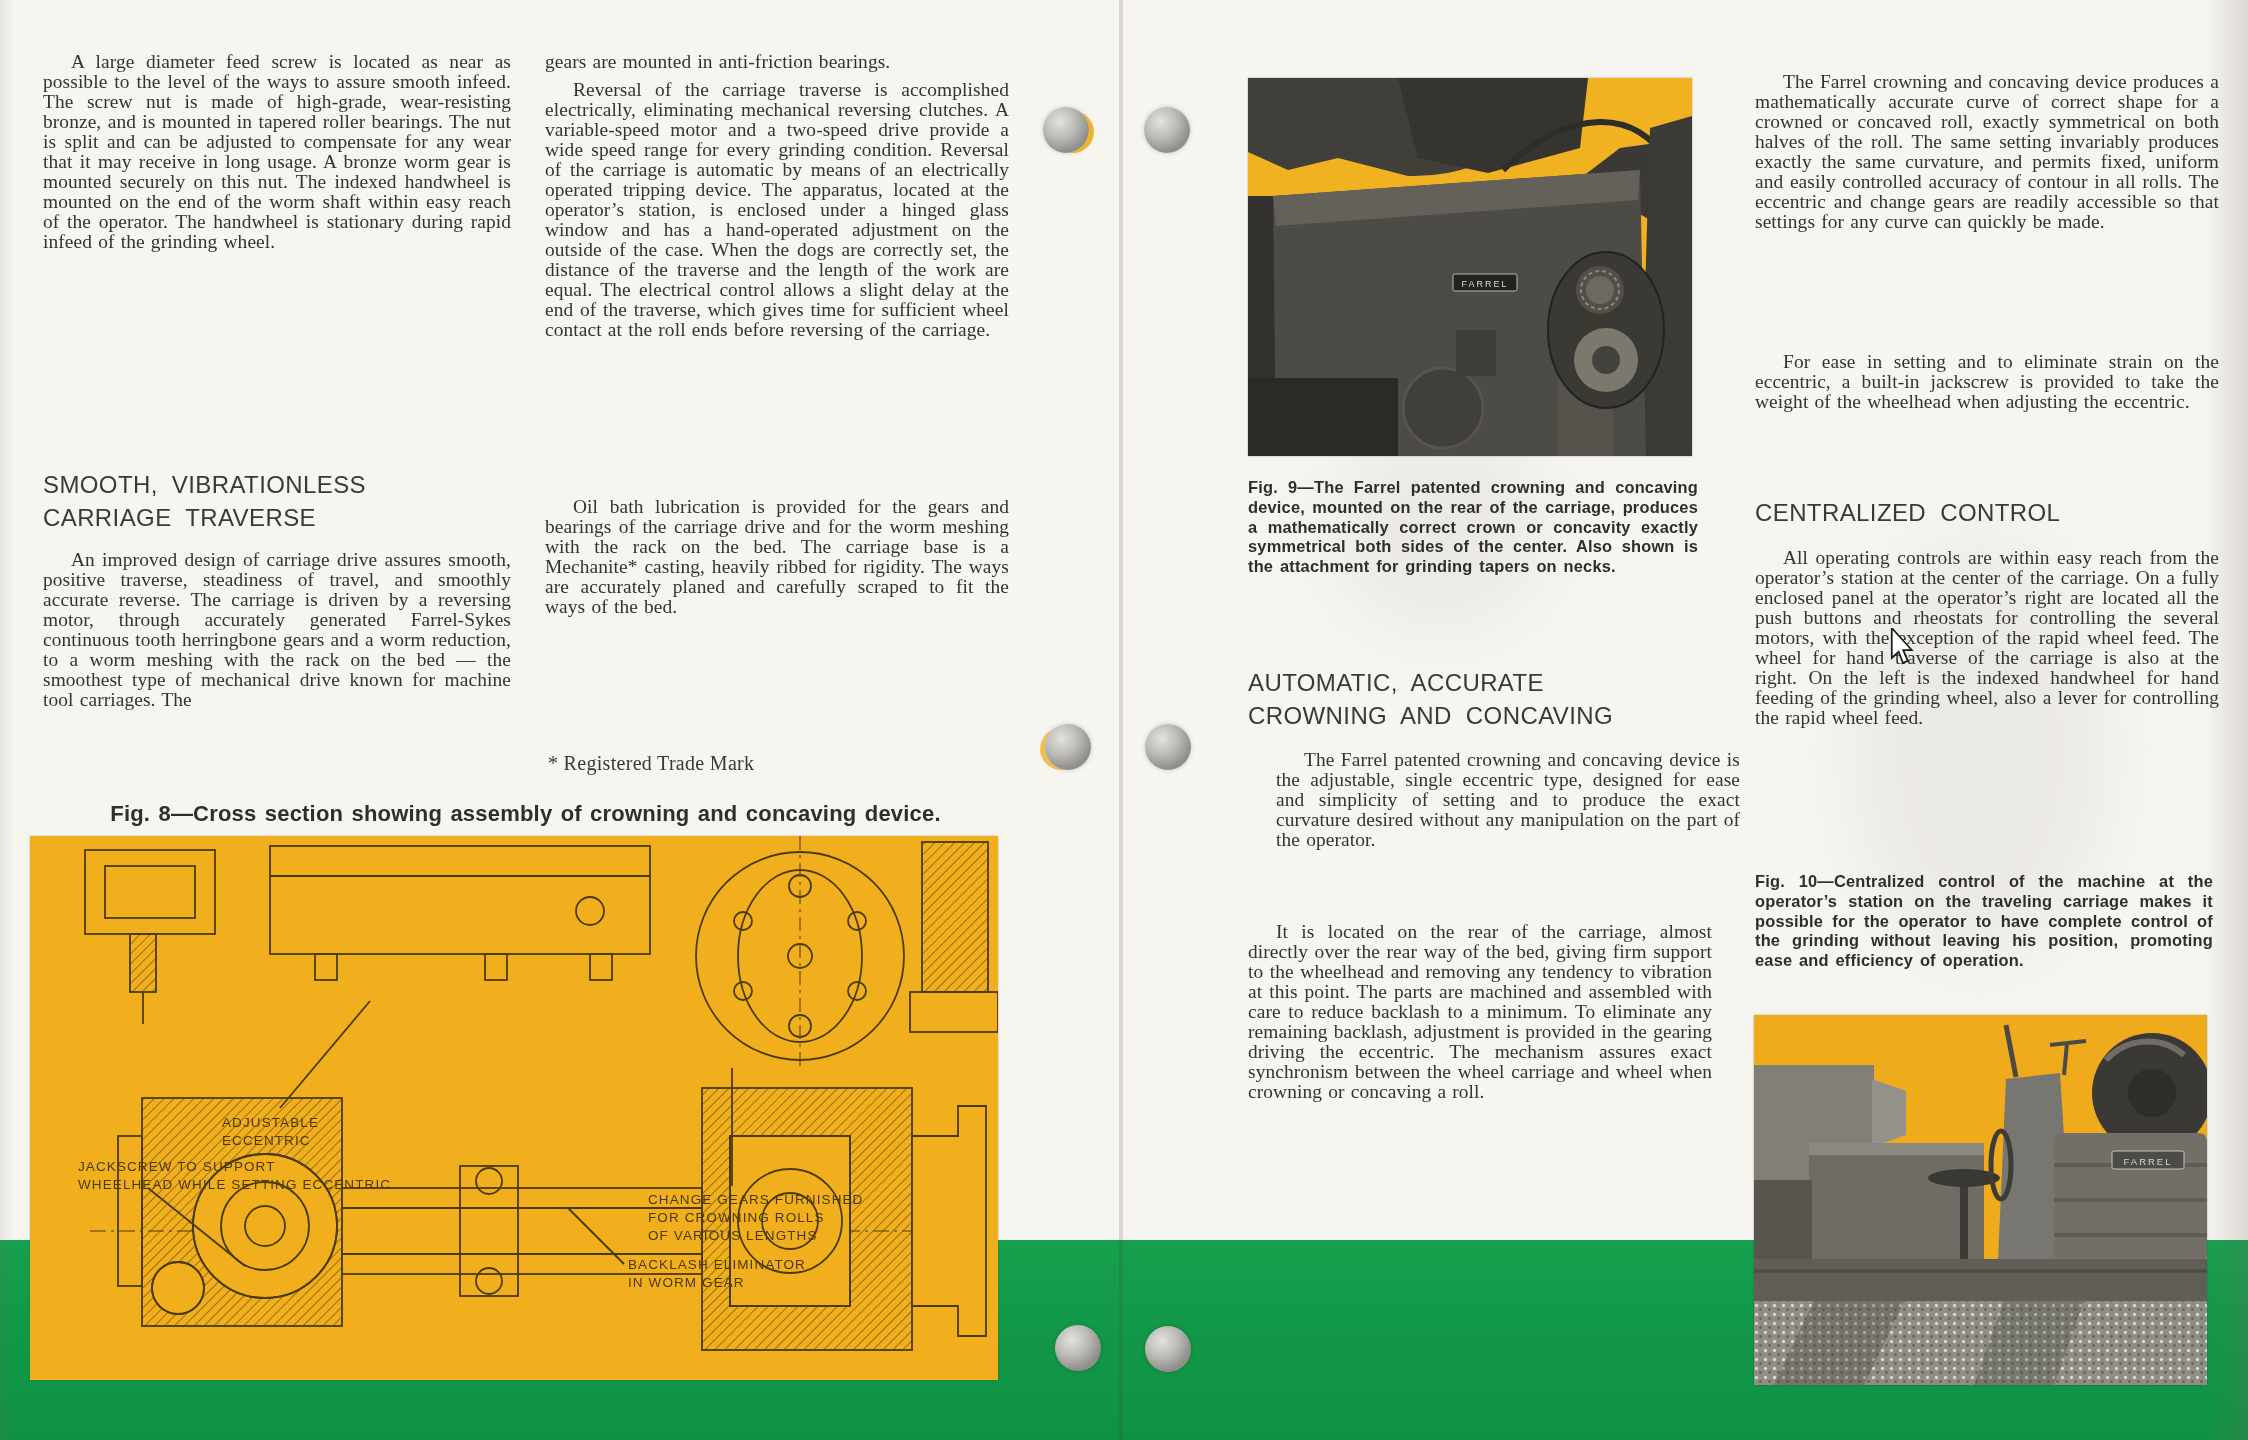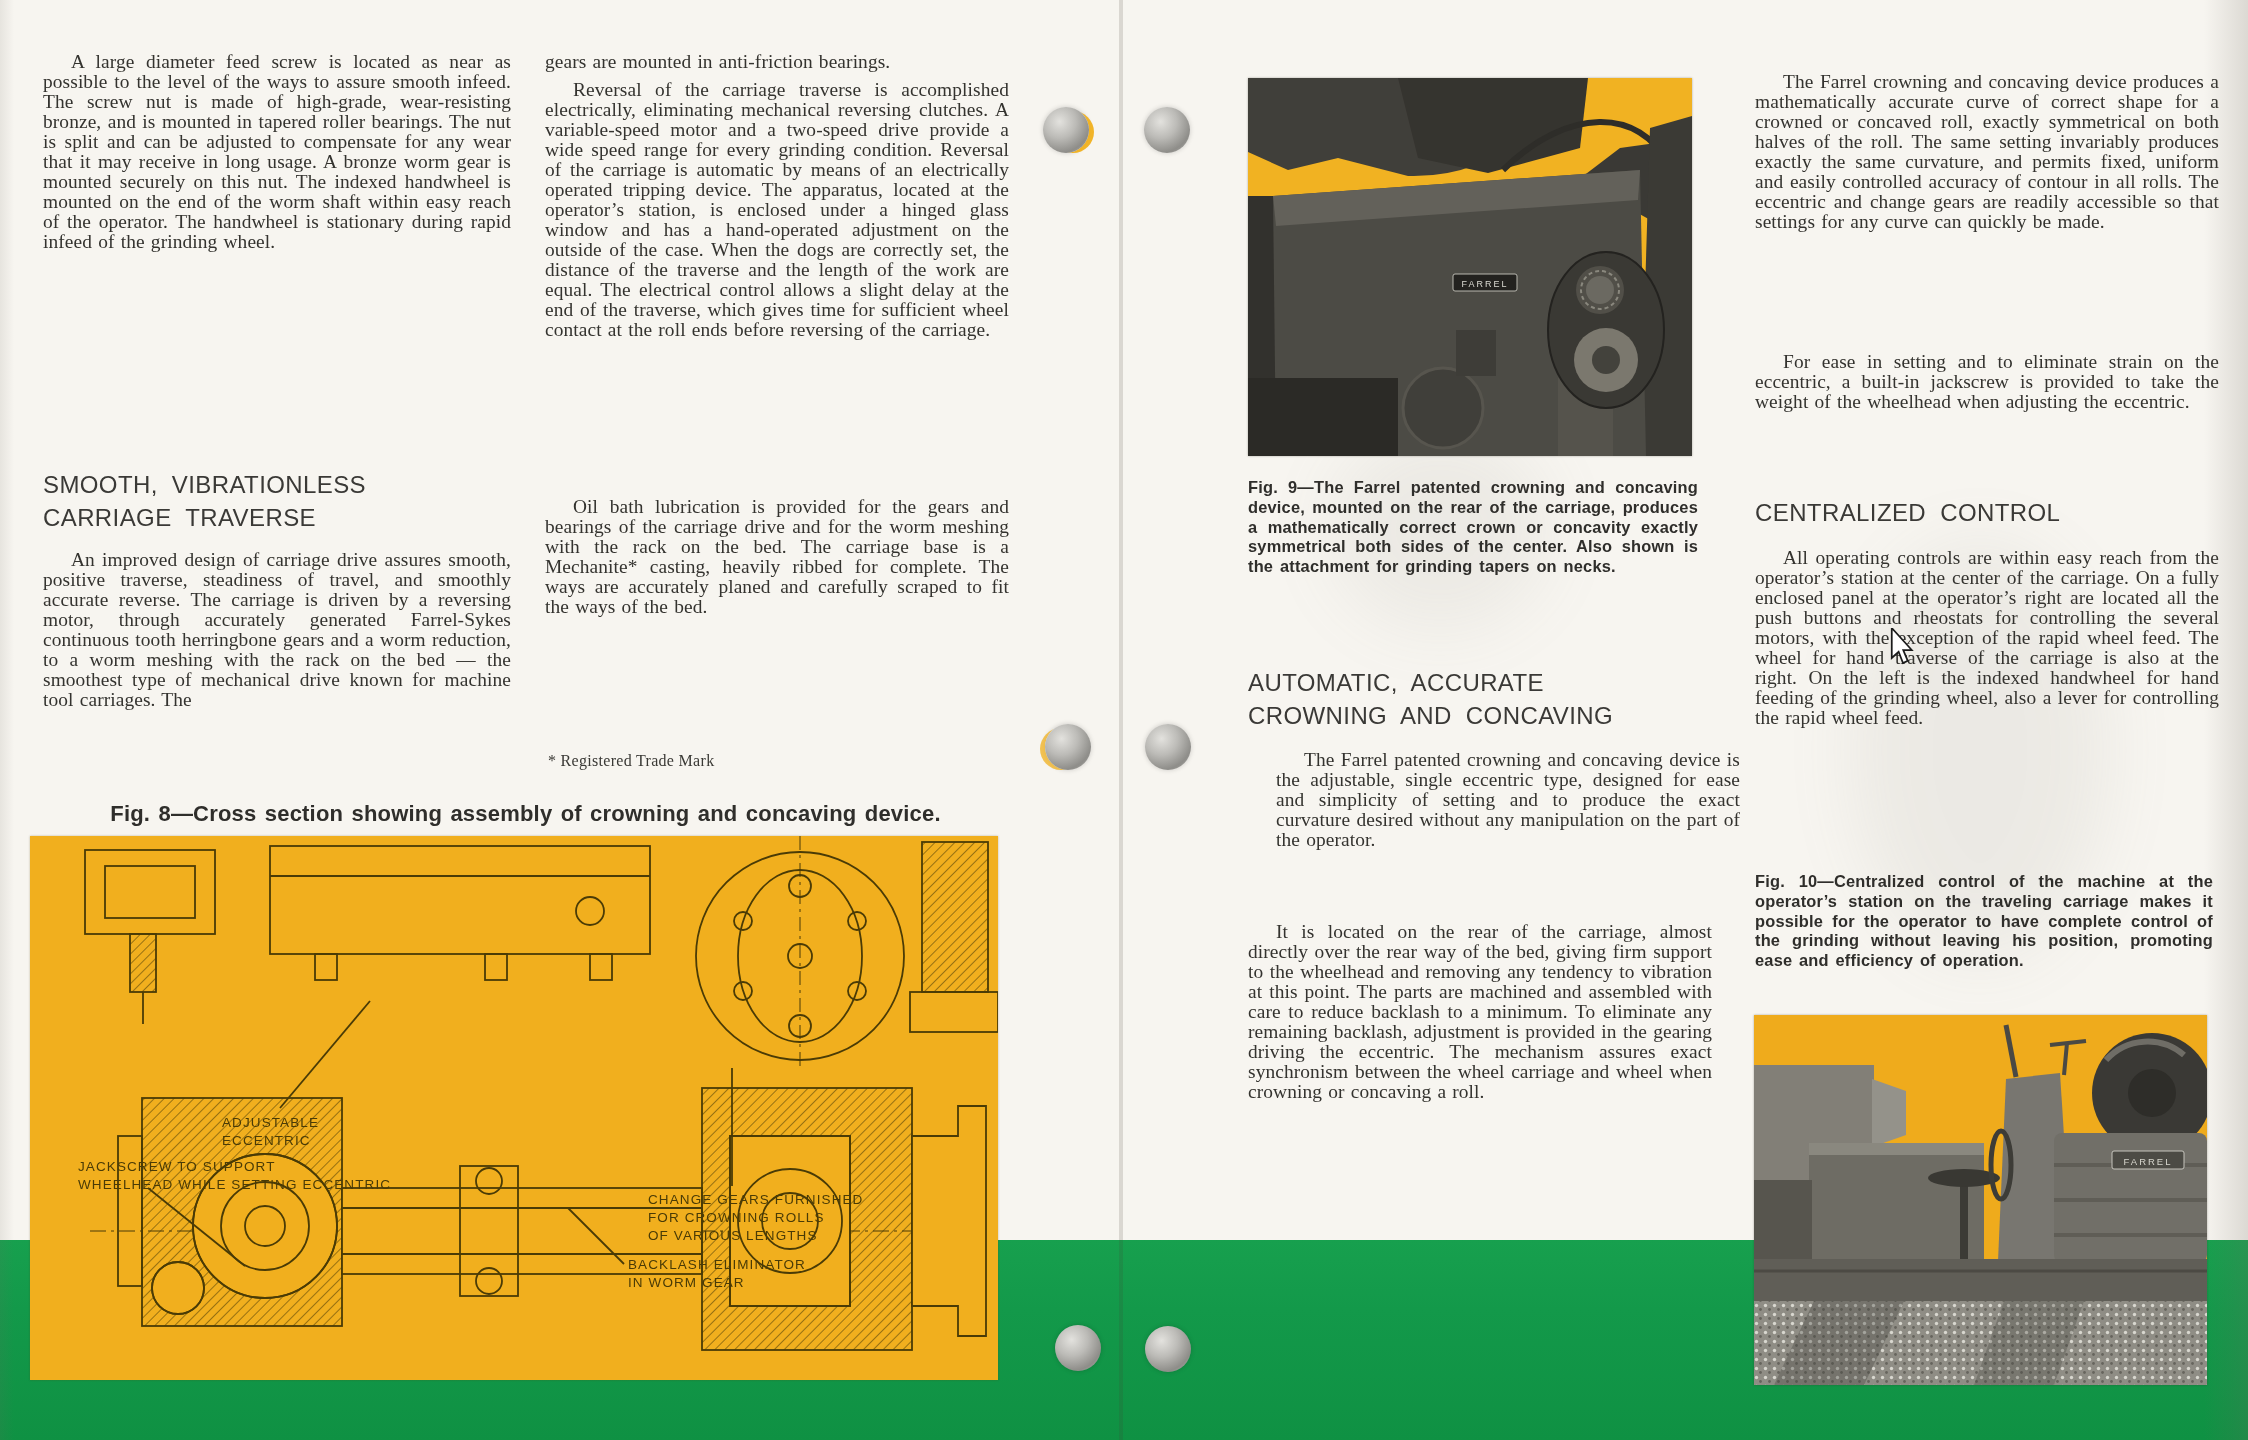--- a/index.html
+++ b/index.html
@@ -34,21 +34,21 @@
   }
   .figcap-center{
     position:absolute;
     font-family:"Liberation Sans", sans-serif;
     font-weight:700;color:#2f2e2b;
     font-size:22px;text-align:center;letter-spacing:.2px;word-spacing:2px;
   }
   .footnote{
     position:absolute;
     font-family:"Liberation Serif", serif;
-    font-size:16px;color:#3a3935;letter-spacing:.3px;
+    font-size:20px;color:#3a3935;letter-spacing:.3px;
   }
   
   .fig8{
     left:30px;top:836px;width:968px;height:544px;
     background:#f1af1e;
     box-shadow:0 0 2px rgba(90,70,10,.35);
   }
   .dlabel{
     position:absolute;
     font-family:"Liberation Sans", sans-serif;
@@ -97,21 +97,21 @@
 
 <div class="heading" style="left:43px;top:468px;width:468px;">SMOOTH, VIBRATIONLESS
 CARRIAGE TRAVERSE</div>
 
 <div class="txt indent" style="left:43px;top:550px;width:468px;">An improved design of carriage drive assures smooth, positive traverse, steadiness of travel, and smoothly accurate reverse. The carriage is driven by a reversing motor, through accurately generated Farrel-Sykes continuous tooth herringbone gears and a worm reduction, to a worm meshing with the rack on the bed — the smoothest type of mechanical drive known for machine tool carriages. The</div>
 
 <div class="txt" style="left:545px;top:52px;width:464px;">gears are mounted in anti-friction bearings.</div>
 
 <div class="txt indent" style="left:545px;top:80px;width:464px;">Reversal of the carriage traverse is accomplished electrically, eliminating mechanical reversing clutches. A variable-speed motor and a two-speed drive provide a wide speed range for every grinding condition. Reversal of the carriage is automatic by means of an electrically operated tripping device. The apparatus, located at the operator’s station, is enclosed under a hinged glass window and has a hand-operated adjustment on the outside of the case. When the dogs are correctly set, the distance of the traverse and the length of the work are equal. The electrical control allows a slight delay at the end of the traverse, which gives time for sufficient wheel contact at the roll ends before reversing of the carriage.</div>
 
-<div class="txt indent" style="left:545px;top:497px;width:464px;">Oil bath lubrication is provided for the gears and bearings of the carriage drive and for the worm meshing with the rack on the bed. The carriage base is a Mechanite* casting, heavily ribbed for complete. The ways are accurately planed and carefully scraped to fit the ways of the bed.</div>
+<div class="txt indent" style="left:545px;top:497px;width:464px;">Oil bath lubrication is provided for the gears and bearings of the carriage drive and for the worm meshing with the rack on the bed. The carriage base is a Mechanite* casting, heavily ribbed for rigidity. The ways are accurately planed and carefully scraped to fit the ways of the bed.</div>
 
 <div class="footnote" style="left:548px;top:752px;">* Registered Trade Mark</div>
 
 <div class="figcap-center" style="left:43px;top:801px;width:965px;">Fig. 8—Cross section showing assembly of crowning and concaving device.</div>
 
 <div class="abs fig8">
   <svg width="968" height="544" viewBox="0 0 968 544">
     <defs>
       <pattern id="hat" width="7" height="7" patternUnits="userSpaceOnUse" patternTransform="rotate(45)">
         <line x1="0" y1="0" x2="0" y2="7" stroke="#4a3b06" stroke-width="1.1"></line>

